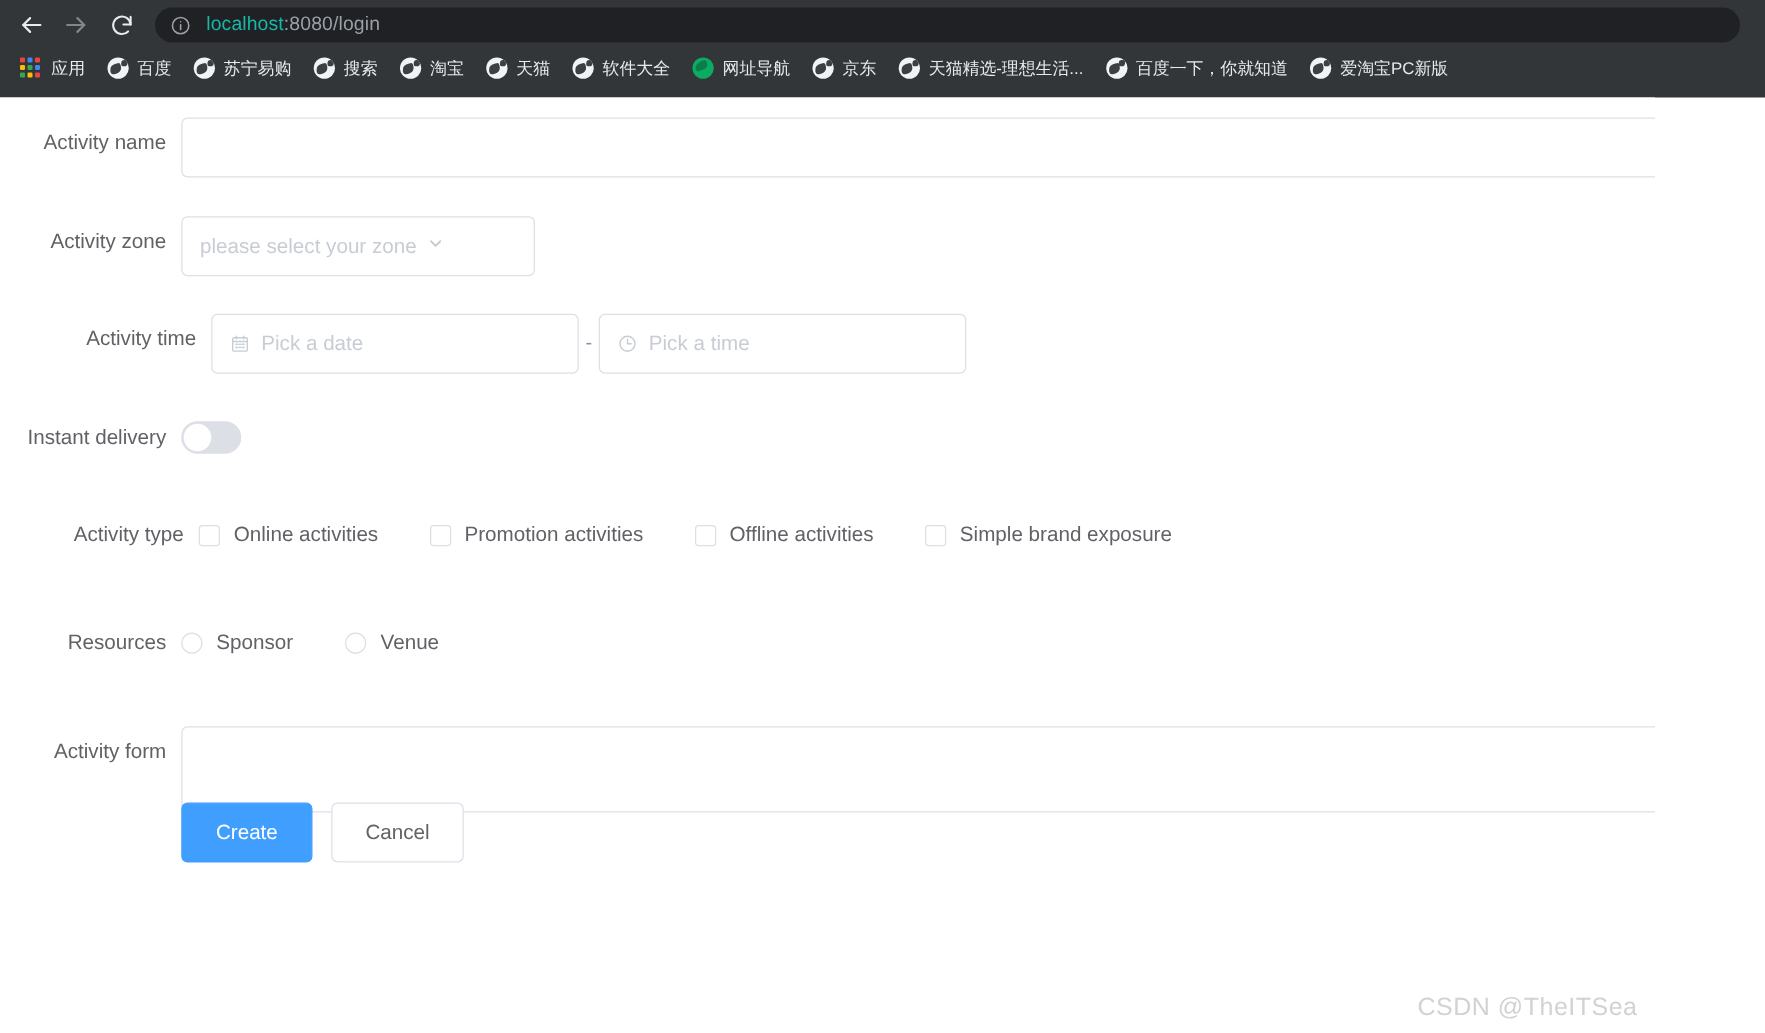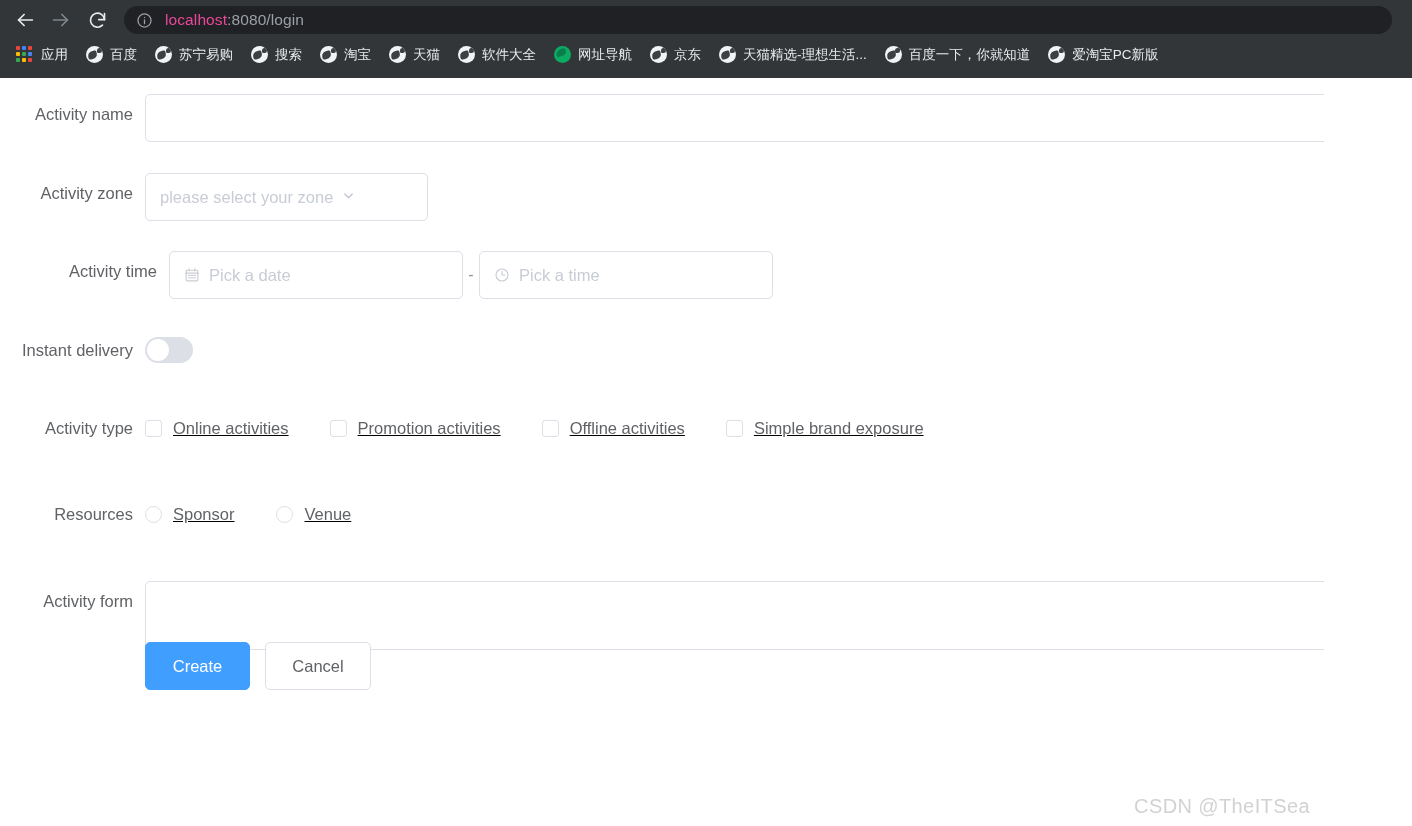--- a/index.html
+++ b/index.html
@@ -43,21 +43,21 @@
     margin-right: 10px;
     max-width: 1360px;
   }
   #info-icon { flex: none; margin-right: 12px; display: flex; }
   #url-text {
     font-size: 15.5px;
     color: #9aa0a6;
     white-space: nowrap;
     letter-spacing: 0.1px;
   }
-  #url-text .host { color: #ec4899; }
+  #url-text .host { color: #14b8a6; }
 
   
   #bookmarks-bar {
     height: 38px;
     display: flex;
     align-items: center;
     padding: 0 6px 0 14px;
     overflow: hidden;
   }
   .bookmark {
@@ -203,21 +203,20 @@
     background: #fff;
   }
 
   
   .choice-group { display: flex; align-items: center; line-height: 40px; }
   .choice {
     display: flex;
     align-items: center;
     margin-right: 41px;
     cursor: pointer;
-    text-decoration: underline;
   }
   .choice:last-child { margin-right: 0; }
   .cb-box {
     width: 17px; height: 17px;
     border: 1px solid #dcdfe6;
     border-radius: 3px;
     background: #fff;
     flex: none;
   }
   .rd-box {
@@ -445,21 +444,21 @@
 
   <div class="form-row" style="top:252px;">
     <div class="form-label">Instant delivery</div>
     <div class="form-ctrl">
       <div id="instant-switch">
         <span class="knob"></span>
       </div>
     </div>
   </div>
 
-  <div class="form-row" style="top:330px;">
+  <div class="form-row" style="top:330px;padding-left:14px;">
     <div class="form-label">Activity type</div>
     <div class="form-ctrl">
       <div class="choice-group">
         <label class="choice">
           <span class="cb-box"></span>
           <span class="choice-label">Online activities</span>
         </label>
         <label class="choice">
           <span class="cb-box"></span>
           <span class="choice-label">Promotion activities</span>

